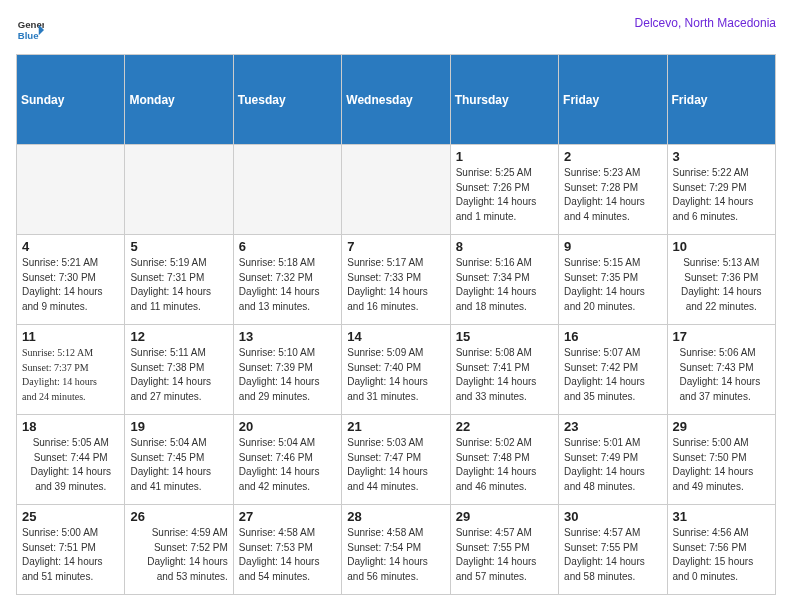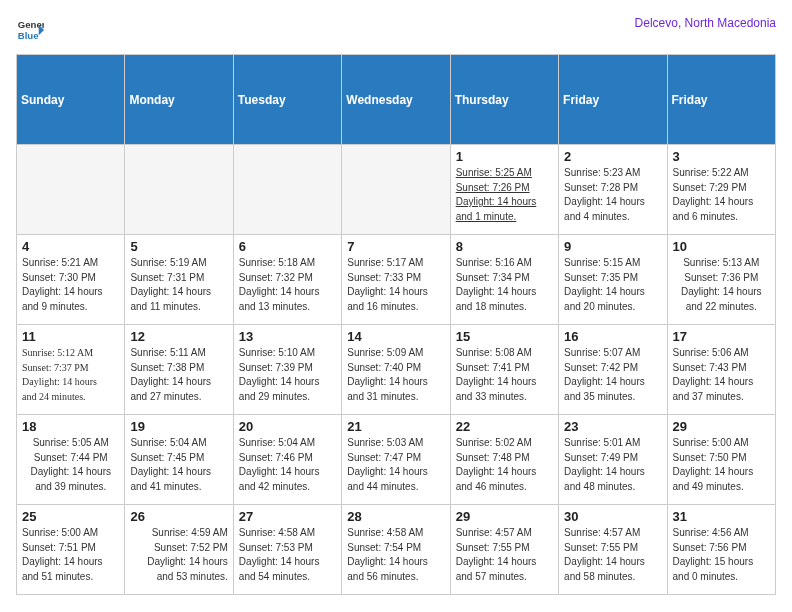--- a/index.html
+++ b/index.html
@@ -106,21 +106,21 @@
       </tr>
   </thead>
   <tbody id="calendar-body">
       <tr>
         <td class="empty"></td>
         <td class="empty"></td>
         <td class="empty"></td>
         <td class="empty"></td>
         <td>
           <div class="day-number">1</div>
-          <div class="day-info" style="white-space: pre-line; text-decoration: underline;">Sunrise: 5:25 AM
+          <div class="day-info" style="white-space: pre-line;">Sunrise: 5:25 AM
 Sunset: 7:26 PM
 Daylight: 14 hours
 and 1 minute.</div>
         </td>
         <td>
           <div class="day-number">2</div>
           <div class="day-info" style="white-space: pre-line;">Sunrise: 5:23 AM
 Sunset: 7:28 PM
 Daylight: 14 hours
 and 4 minutes.</div>
@@ -222,21 +222,21 @@
         </td>
         <td>
           <div class="day-number">16</div>
           <div class="day-info" style="white-space: pre-line;">Sunrise: 5:07 AM
 Sunset: 7:42 PM
 Daylight: 14 hours
 and 35 minutes.</div>
         </td>
         <td>
           <div class="day-number">17</div>
-          <div class="day-info" style="white-space: pre-line;">Sunrise: 5:06 AM
+          <div class="day-info" style="white-space: pre-line; margin-left: 7px;">Sunrise: 5:06 AM
 Sunset: 7:43 PM
 Daylight: 14 hours
 and 37 minutes.</div>
         </td>
       </tr>
       <tr>
         <td>
           <div class="day-number">18</div>
           <div class="day-info" style="white-space: pre-line; text-align: center;">Sunrise: 5:05 AM
 Sunset: 7:44 PM

